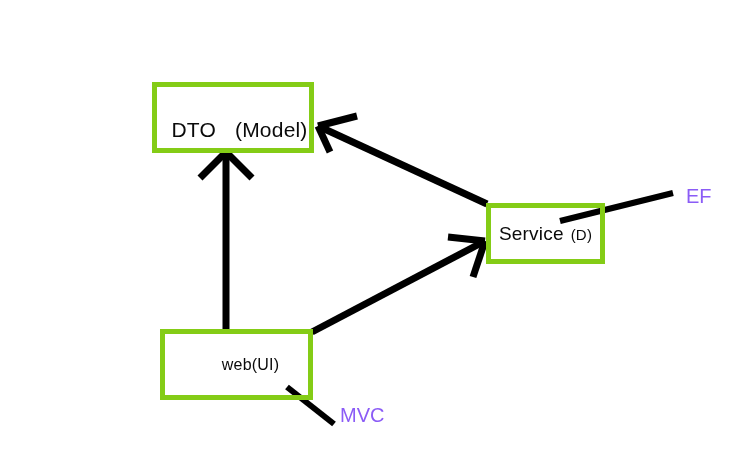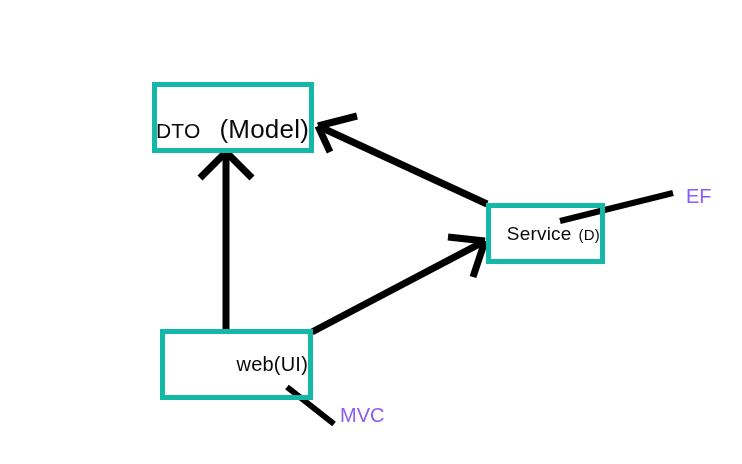--- a/index.html
+++ b/index.html
@@ -22,45 +22,45 @@
     position: absolute;
     left: 0;
     top: 0;
     width: 742px;
     height: 464px;
     display: block;
   }
   .node-box {
     position: absolute;
     box-sizing: border-box;
-    border: 5px solid #14b8a6;
+    border: 5px solid #84cc16;
     background: transparent;
     display: flex;
     align-items: center;
-    justify-content: flex-end;
+    justify-content: center;
   }
   .node-label {
     display: inline-flex;
     align-items: baseline;
     white-space: nowrap;
     color: #0a0a0a;
     letter-spacing: 0.2px;
   }
   #node-dto {
     left: 152px;
     top: 82px;
     width: 162px;
     height: 71px;
   }
   #node-dto .node-label {
     padding-left: 13px;
     font-size: 21px;
   }
   #node-dto .label-sub {
-    font-size: 26px;
+    font-size: 21px;
     padding-left: 19px;
     margin-top: 24px;
   }
   #node-service {
     left: 486px;
     top: 203px;
     width: 119px;
     height: 61px;
   }
   #node-service .node-label {
@@ -71,21 +71,21 @@
     padding-left: 7px;
   }
   #node-web {
     left: 160px;
     top: 329px;
     width: 153px;
     height: 71px;
   }
   #node-web .node-label {
     padding-left: 28px;
-    font-size: 20px;
+    font-size: 16px;
   }
   .annotation-label {
     position: absolute;
     color: #8b5cf6;
     font-size: 20px;
     white-space: nowrap;
     line-height: 1;
   }
   #label-ef {
     left: 686px;

